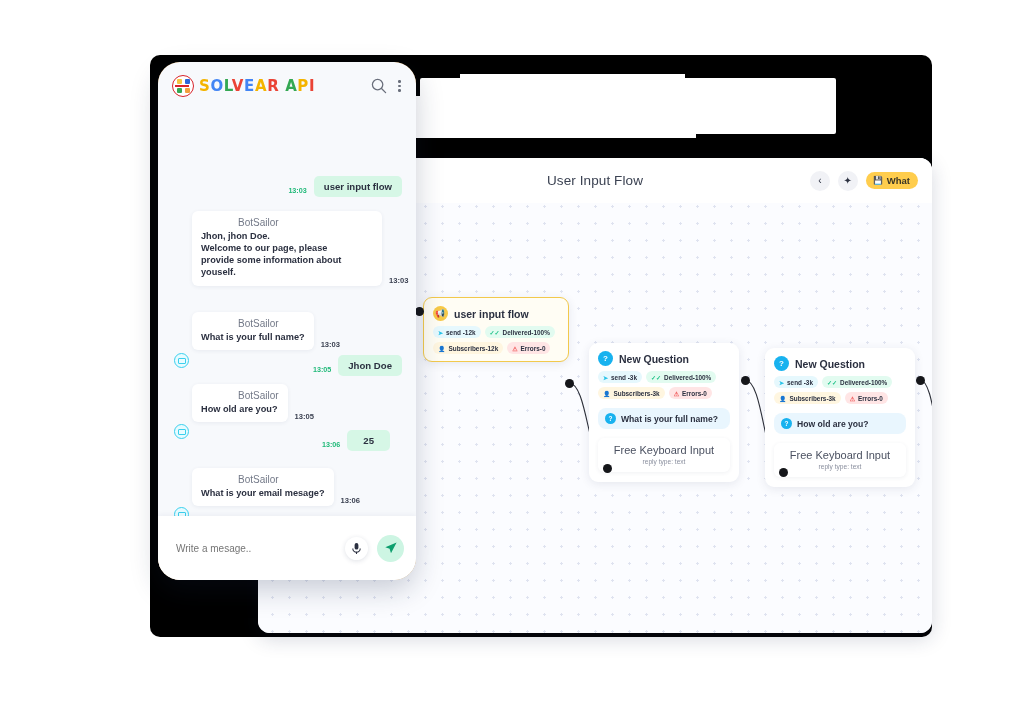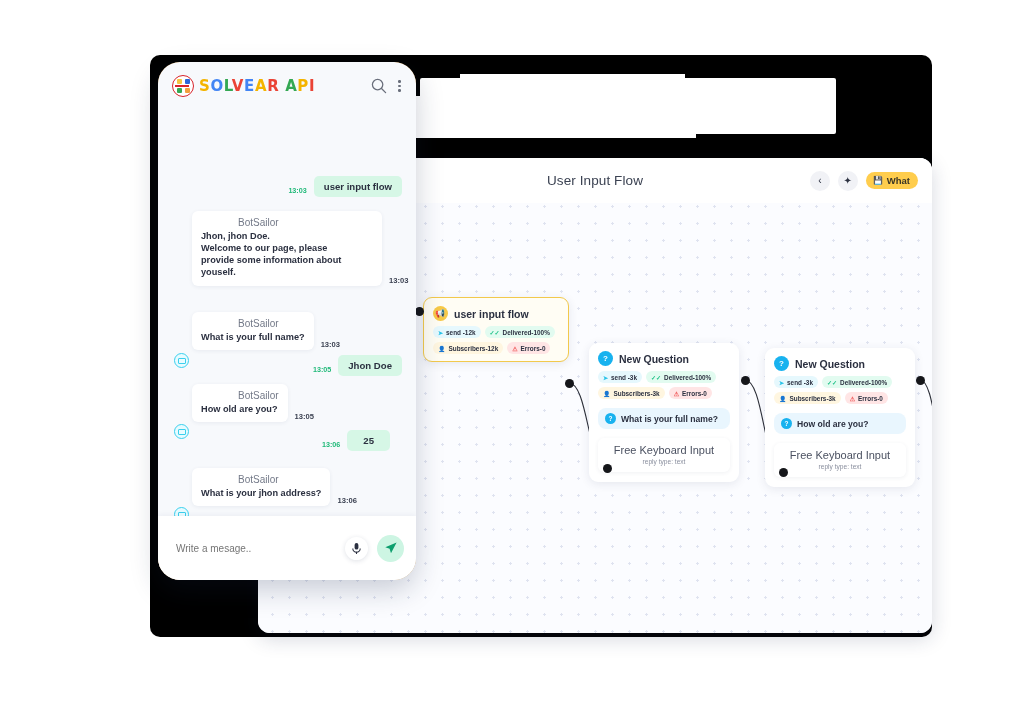--- a/index.html
+++ b/index.html
@@ -659,21 +659,21 @@
     <div class="bot-avatar" style="left:16px;top:314px;"></div>
 
     <div class="msg-row" style="right:26px;top:320px;">
       <span class="time-green">13:06</span>
       <span class="bubble-user" style="padding-left:16px;padding-right:16px;">25</span>
     </div>
 
     <div class="msg-row" style="left:34px;top:358px;">
       <span class="bubble-bot">
         <span class="bot-name" style="display:block;">BotSailor</span>
-        <span class="bot-text" style="display:block;">What is your jhon address?</span>
+        <span class="bot-text" style="display:block;">What is your email mesage?</span>
       </span>
       <span class="time-dark">13:06</span>
     </div>
     <div class="bot-avatar" style="left:16px;top:397px;"></div>
   </div>
 
   <div id="phone-input-bar">
     <input id="message-input" type="text" placeholder="Write a mesage.." style="">
     <div id="mic-button">
       <svg width="11" height="13" viewBox="0 0 11 13" fill="none">

